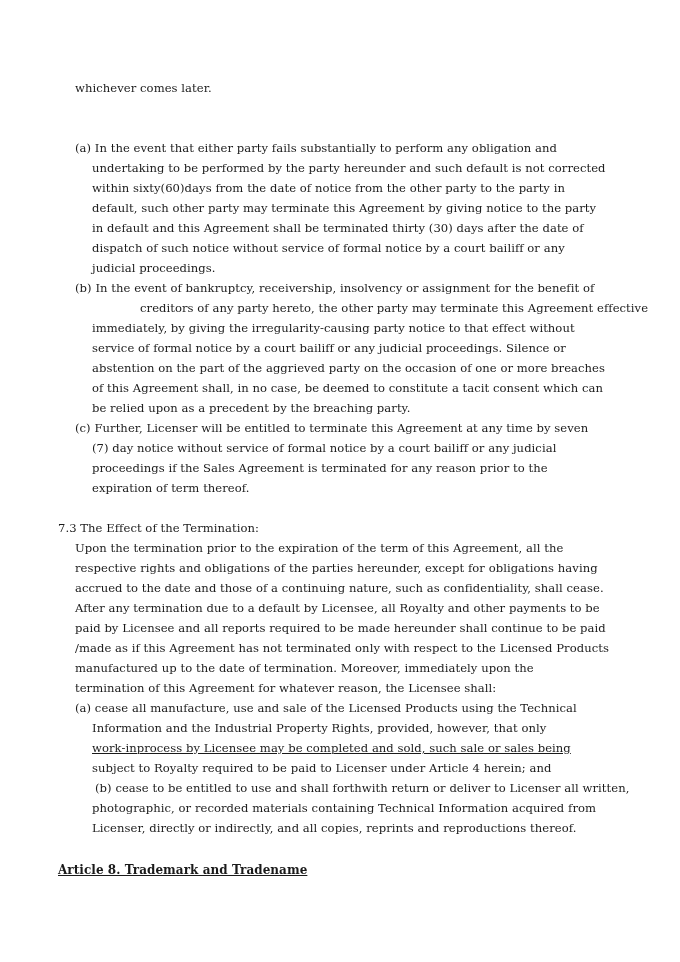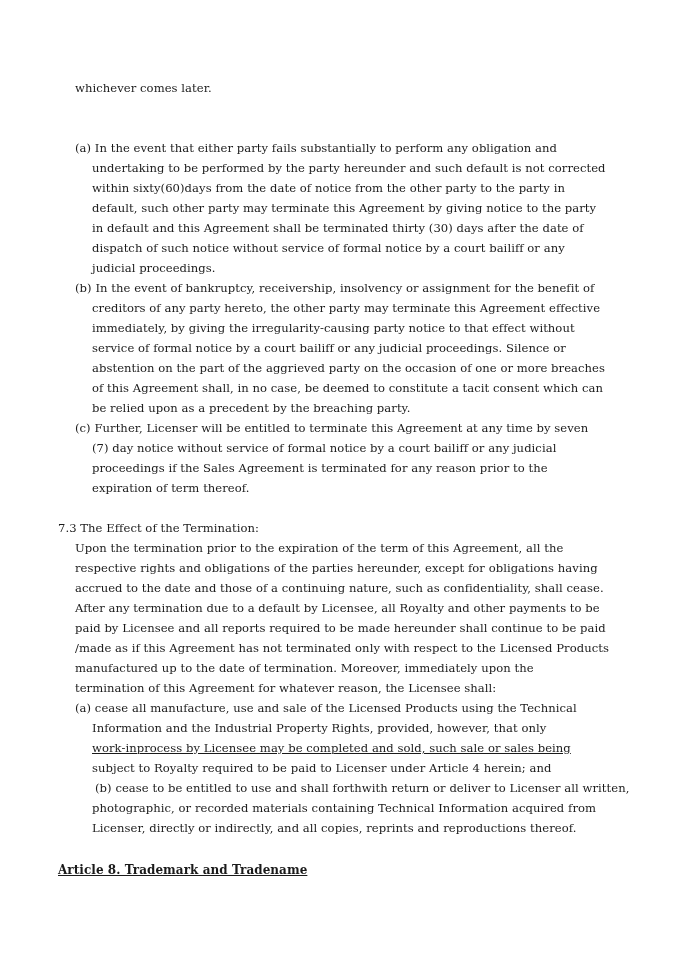--- a/index.html
+++ b/index.html
@@ -52,21 +52,21 @@
 
   <div class="line x-item" style="top:138px;text-align:right;"><span>(a)</span> <span>In the event that either party fails substantially to perform any obligation and</span></div>
   <div class="line x-cont" style="top:158px;">undertaking to be performed by the party hereunder and such default is not corrected</div>
   <div class="line x-cont" style="top:178px;">within sixty(60)days from the date of notice from the other party to the party in</div>
   <div class="line x-cont" style="top:198px;">default, such other party may terminate this Agreement by giving notice to the party</div>
   <div class="line x-cont" style="top:218px;">in default and this Agreement shall be terminated thirty (30) days after the date of</div>
   <div class="line x-cont" style="top:238px;">dispatch of such notice without service of formal notice by a court bailiff or any</div>
   <div class="line x-cont" style="top:258px;">judicial proceedings.</div>
 
   <div class="line x-item" style="top:278px;"><span>(b)</span> <span>In the event of bankruptcy, receivership, insolvency or assignment for the benefit of</span></div>
-  <div class="line x-cont" style="top:298px;">creditors of any party hereto, the other party may terminate this Agreement effective</div>
+  <div class="line x-cont" style="top:298px;margin-left:48px;">creditors of any party hereto, the other party may terminate this Agreement effective</div>
   <div class="line x-cont" style="top:318px;">immediately, by giving the irregularity-causing party notice to that effect without</div>
   <div class="line x-cont" style="top:338px;">service of formal notice by a court bailiff or any judicial proceedings. Silence or</div>
   <div class="line x-cont" style="top:358px;">abstention on the part of the aggrieved party on the occasion of one or more breaches</div>
   <div class="line x-cont" style="top:378px;">of this Agreement shall, in no case, be deemed to constitute a tacit consent which can</div>
   <div class="line x-cont" style="top:398px;">be relied upon as a precedent by the breaching party.</div>
 
   <div class="line x-item" style="top:418px;"><span>(c)</span> <span>Further, Licenser will be entitled to terminate this Agreement at any time by seven</span></div>
   <div class="line x-cont" style="top:438px;">(7) day notice without service of formal notice by a court bailiff or any judicial</div>
   <div class="line x-cont" style="top:458px;">proceedings if the Sales Agreement is terminated for any reason prior to the</div>
   <div class="line x-cont" style="top:478px;">expiration of term thereof.</div>

